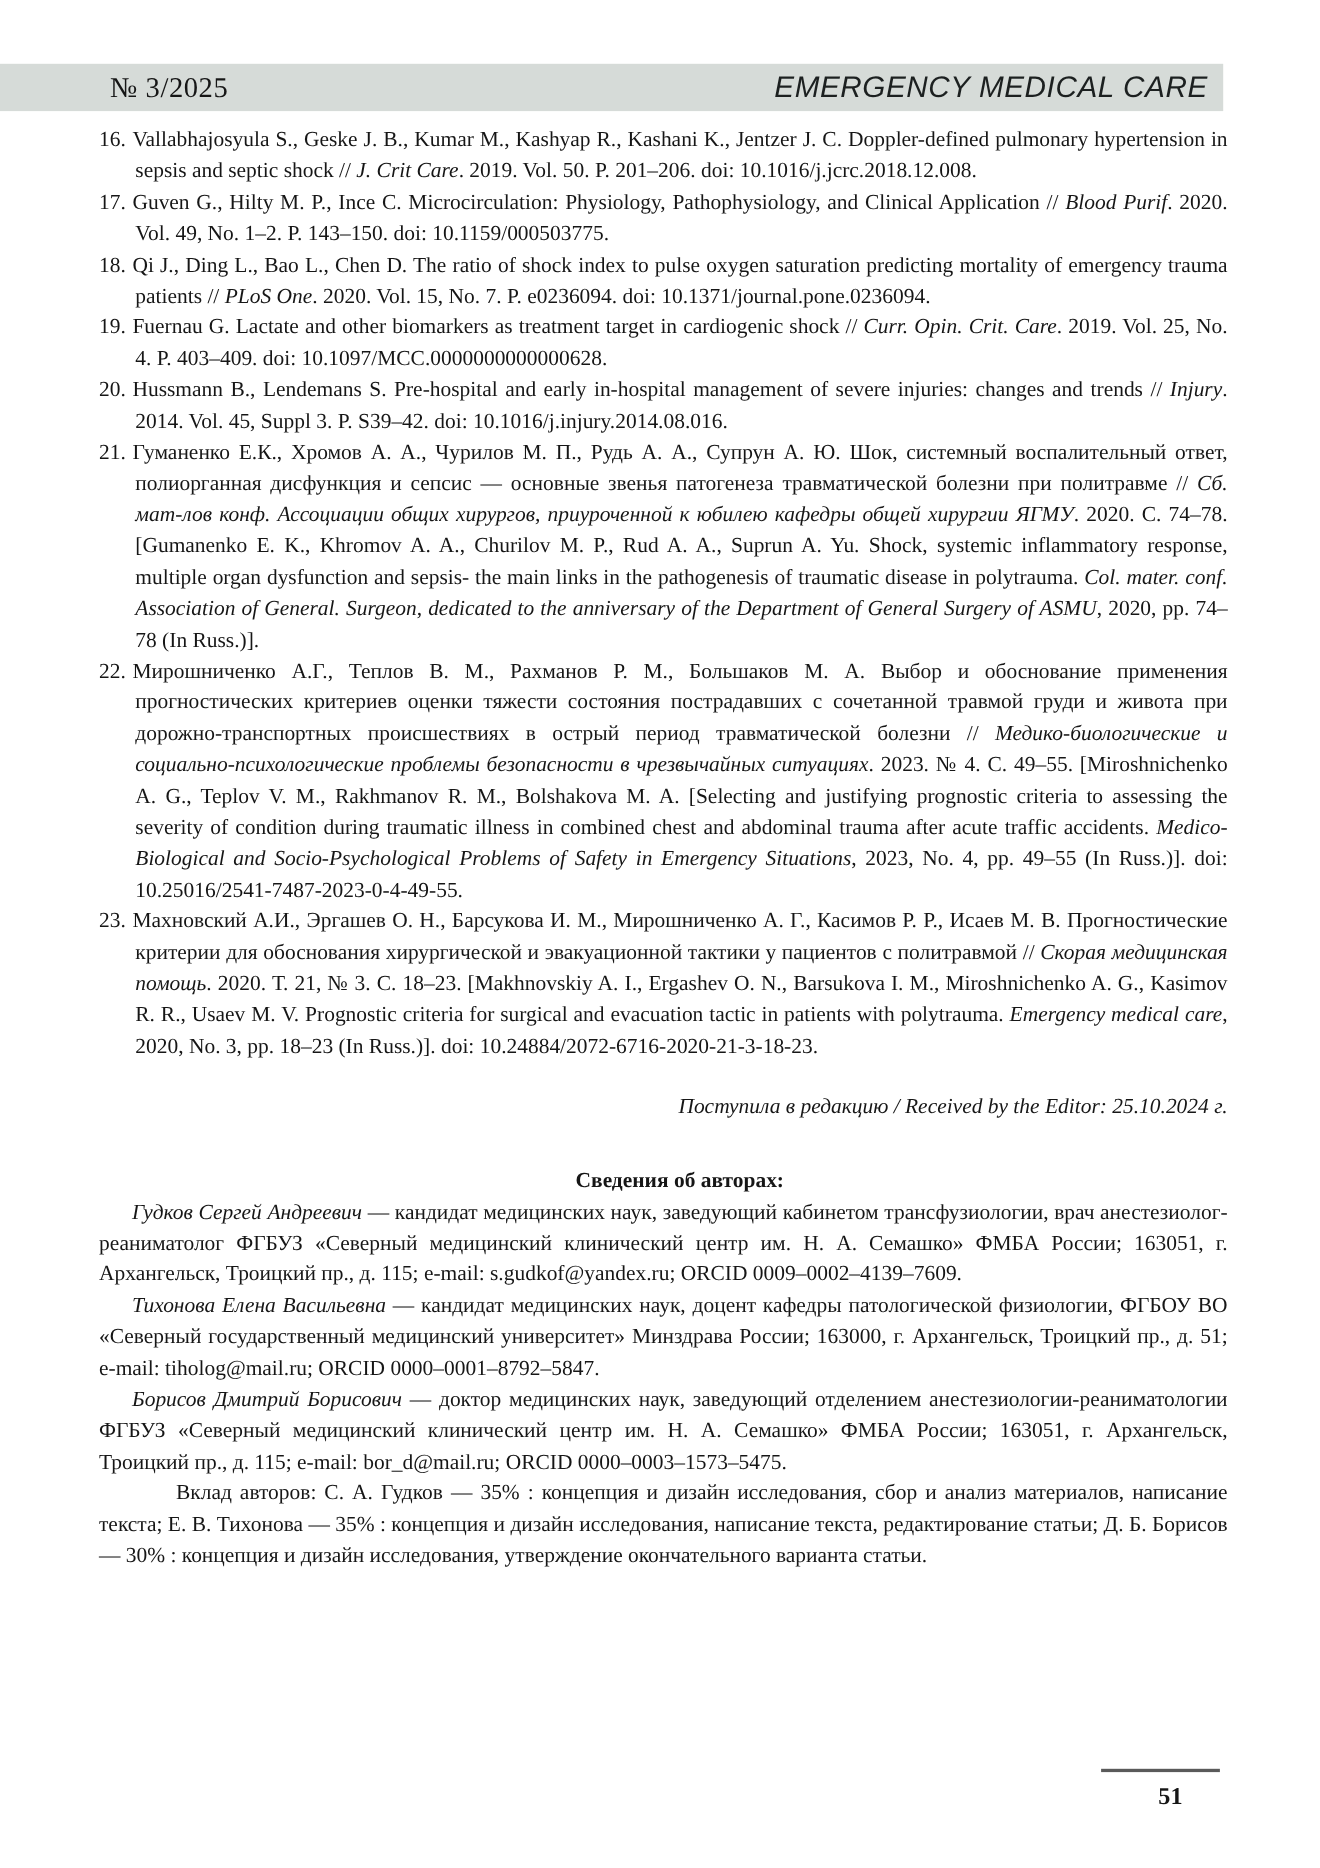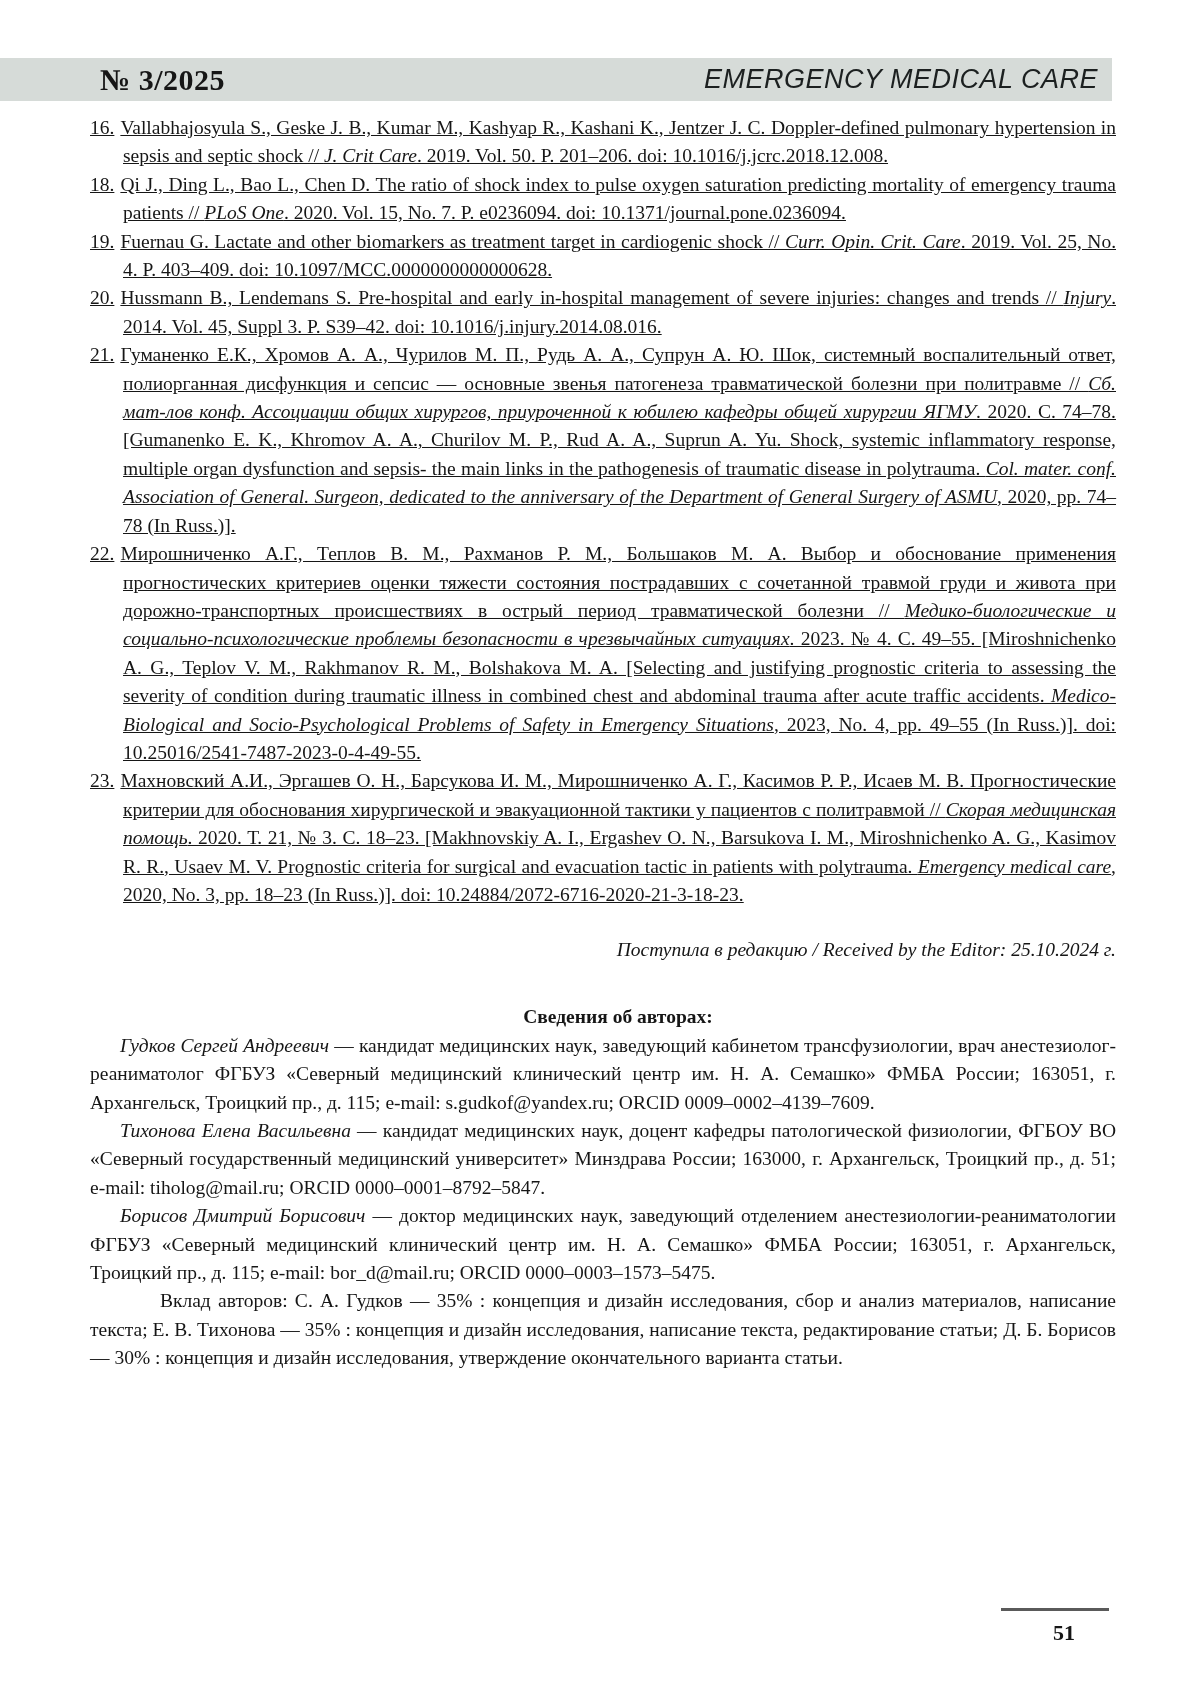--- a/index.html
+++ b/index.html
@@ -13,32 +13,32 @@
 
   .header-bar {
     position: absolute; top: 58px; left: 0;
     width: 1112px; height: 43px;
     background: #d6dbd8;
     display: flex; align-items: center; justify-content: space-between;
     box-sizing: border-box;
     padding: 0 14px 0 100px;
   }
   .issue-no {
-    font-weight: bold; font-size: 30px; letter-spacing: 0.5px;
+    font-weight: normal; font-size: 26px; letter-spacing: 0.5px;
   }
   .journal-name {
     font-family: "Liberation Sans", sans-serif;
     font-style: italic; font-size: 27px; letter-spacing: 0.5px;
     color: #1c2020;
   }
 
   .content {
     position: absolute; top: 114px; left: 90px; width: 1026px;
   }
-  .ref-list { margin: 0; padding: 0; text-decoration: underline; }
+  .ref-list { margin: 0; padding: 0; }
   .ref {
     text-align: justify;
     font-size: 19.5px; line-height: 28.4px;
     padding-left: 33px; text-indent: -33px;
   }
   .ref-num { display: inline; padding-right: 6px; }
   .it { font-style: italic; }
 
   .received {
     margin-top: 27px;
@@ -80,20 +80,21 @@
 
   <div class="header-bar">
     <span class="issue-no">№ 3/2025</span>
     <span class="journal-name">EMERGENCY MEDICAL CARE</span>
   </div>
 
   <div class="content">
 
     <div class="ref-list">
         <div class="ref"><span class="ref-num">16.</span><span>Vallabhajosyula S., Geske J. B., Kumar M., Kashyap R., Kashani K., Jentzer J. C. Doppler-defined pulmonary hypertension in sepsis and septic shock // </span><span class="it">J. Crit Care</span><span>. 2019. Vol. 50. P. 201–206. doi: 10.1016/j.jcrc.2018.12.008.</span></div>
+        <div class="ref"><span class="ref-num">17.</span><span>Guven G., Hilty M. P., Ince C. Microcirculation: Physiology, Pathophysiology, and Clinical Application // </span><span class="it">Blood Purif</span><span>. 2020. Vol. 49, No. 1–2. P. 143–150. doi: 10.1159/000503775.</span></div>
         <div class="ref"><span class="ref-num">18.</span><span>Qi J., Ding L., Bao L., Chen D. The ratio of shock index to pulse oxygen saturation predicting mortality of emergency trauma patients // </span><span class="it">PLoS One</span><span>. 2020. Vol. 15, No. 7. P. e0236094. doi: 10.1371/journal.pone.0236094.</span></div>
         <div class="ref"><span class="ref-num">19.</span><span>Fuernau G. Lactate and other biomarkers as treatment target in cardiogenic shock // </span><span class="it">Curr. Opin. Crit. Care</span><span>. 2019. Vol. 25, No. 4. P. 403–409. doi: 10.1097/MCC.0000000000000628.</span></div>
         <div class="ref"><span class="ref-num">20.</span><span>Hussmann B., Lendemans S. Pre-hospital and early in-hospital management of severe injuries: changes and trends // </span><span class="it">Injury</span><span>. 2014. Vol. 45, Suppl 3. P. S39–42. doi: 10.1016/j.injury.2014.08.016.</span></div>
         <div class="ref"><span class="ref-num">21.</span><span>Гуманенко Е.К., Хромов А. А., Чурилов М. П., Рудь А. А., Супрун А. Ю. Шок, системный воспалительный ответ, полиорганная дисфункция и сепсис — основные звенья патогенеза травматической болезни при политравме // </span><span class="it">Сб. мат-лов конф. Ассоциации общих хирургов, приуроченной к юбилею кафедры общей хирургии ЯГМУ</span><span>. 2020. С. 74–78. [Gumanenko E. K., Khromov A. A., Churilov M. P., Rud A. A., Suprun A. Yu. Shock, systemic inflammatory response, multiple organ dysfunction and sepsis- the main links in the pathogenesis of traumatic disease in polytrauma. </span><span class="it">Col. mater. conf. Association of General. Surgeon, dedicated to the anniversary of the Department of General Surgery of ASMU</span><span>, 2020, pp. 74–78 (In Russ.)].</span></div>
         <div class="ref"><span class="ref-num">22.</span><span>Мирошниченко А.Г., Теплов В. М., Рахманов Р. М., Большаков М. А. Выбор и обоснование применения прогностических критериев оценки тяжести состояния пострадавших с сочетанной травмой груди и живота при дорожно-транспортных происшествиях в острый период травматической болезни // </span><span class="it">Медико-биологические и социально-психологические проблемы безопасности в чрезвычайных ситуациях</span><span>. 2023. № 4. С. 49–55. [Miroshnichenko A. G., Teplov V. M., Rakhmanov R. M., Bolshakova M. A. [Selecting and justifying prognostic criteria to assessing the severity of condition during traumatic illness in combined chest and abdominal trauma after acute traffic accidents. </span><span class="it">Medico-Biological and Socio-Psychological Problems of Safety in Emergency Situations</span><span>, 2023, No. 4, pp. 49–55 (In Russ.)]. doi: 10.25016/2541-7487-2023-0-4-49-55.</span></div>
         <div class="ref"><span class="ref-num">23.</span><span>Махновский А.И., Эргашев О. Н., Барсукова И. М., Мирошниченко А. Г., Касимов Р. Р., Исаев М. В. Прогностические критерии для обоснования хирургической и эвакуационной тактики у пациентов с политравмой // </span><span class="it">Скорая медицинская помощь</span><span>. 2020. Т. 21, № 3. С. 18–23. [Makhnovskiy A. I., Ergashev O. N., Barsukova I. M., Miroshnichenko A. G., Kasimov R. R., Usaev M. V. Prognostic criteria for surgical and evacuation tactic in patients with polytrauma. </span><span class="it">Emergency medical care</span><span>, 2020, No. 3, pp. 18–23 (In Russ.)]. doi: 10.24884/2072-6716-2020-21-3-18-23.</span></div>
       </div>
 
     <div class="received">Поступила в редакцию / Received by the Editor: 25.10.2024 г.</div>
 

